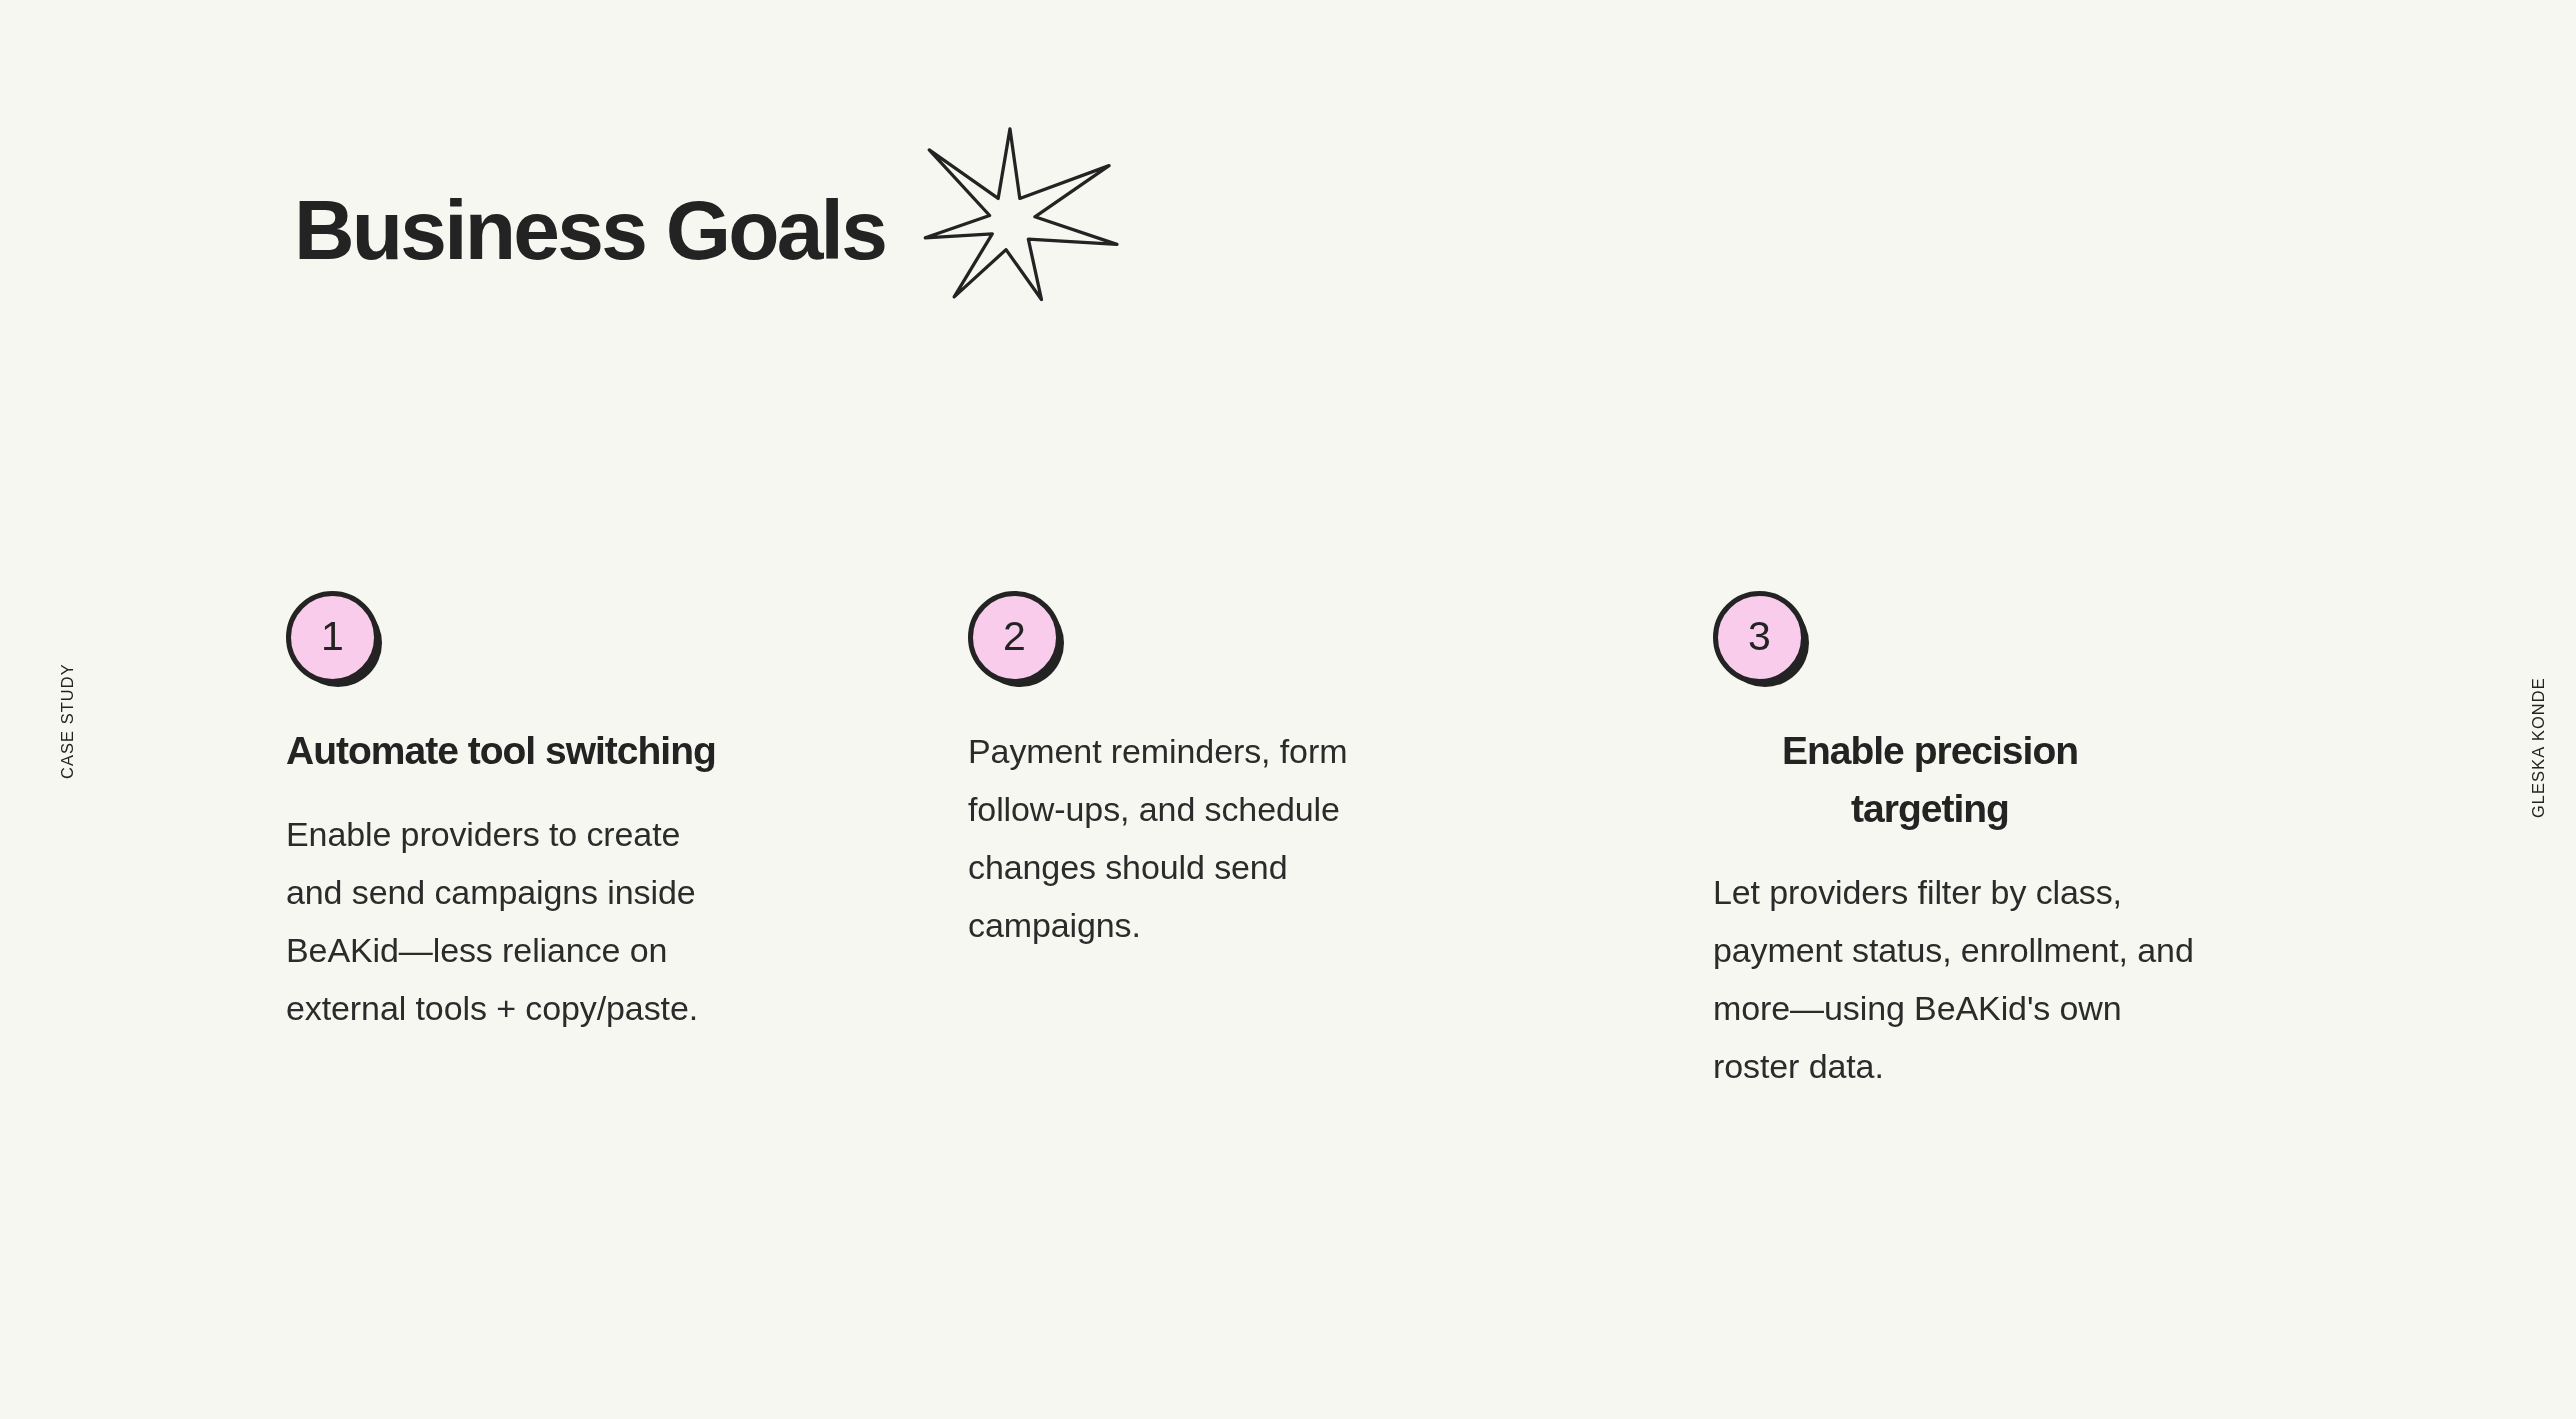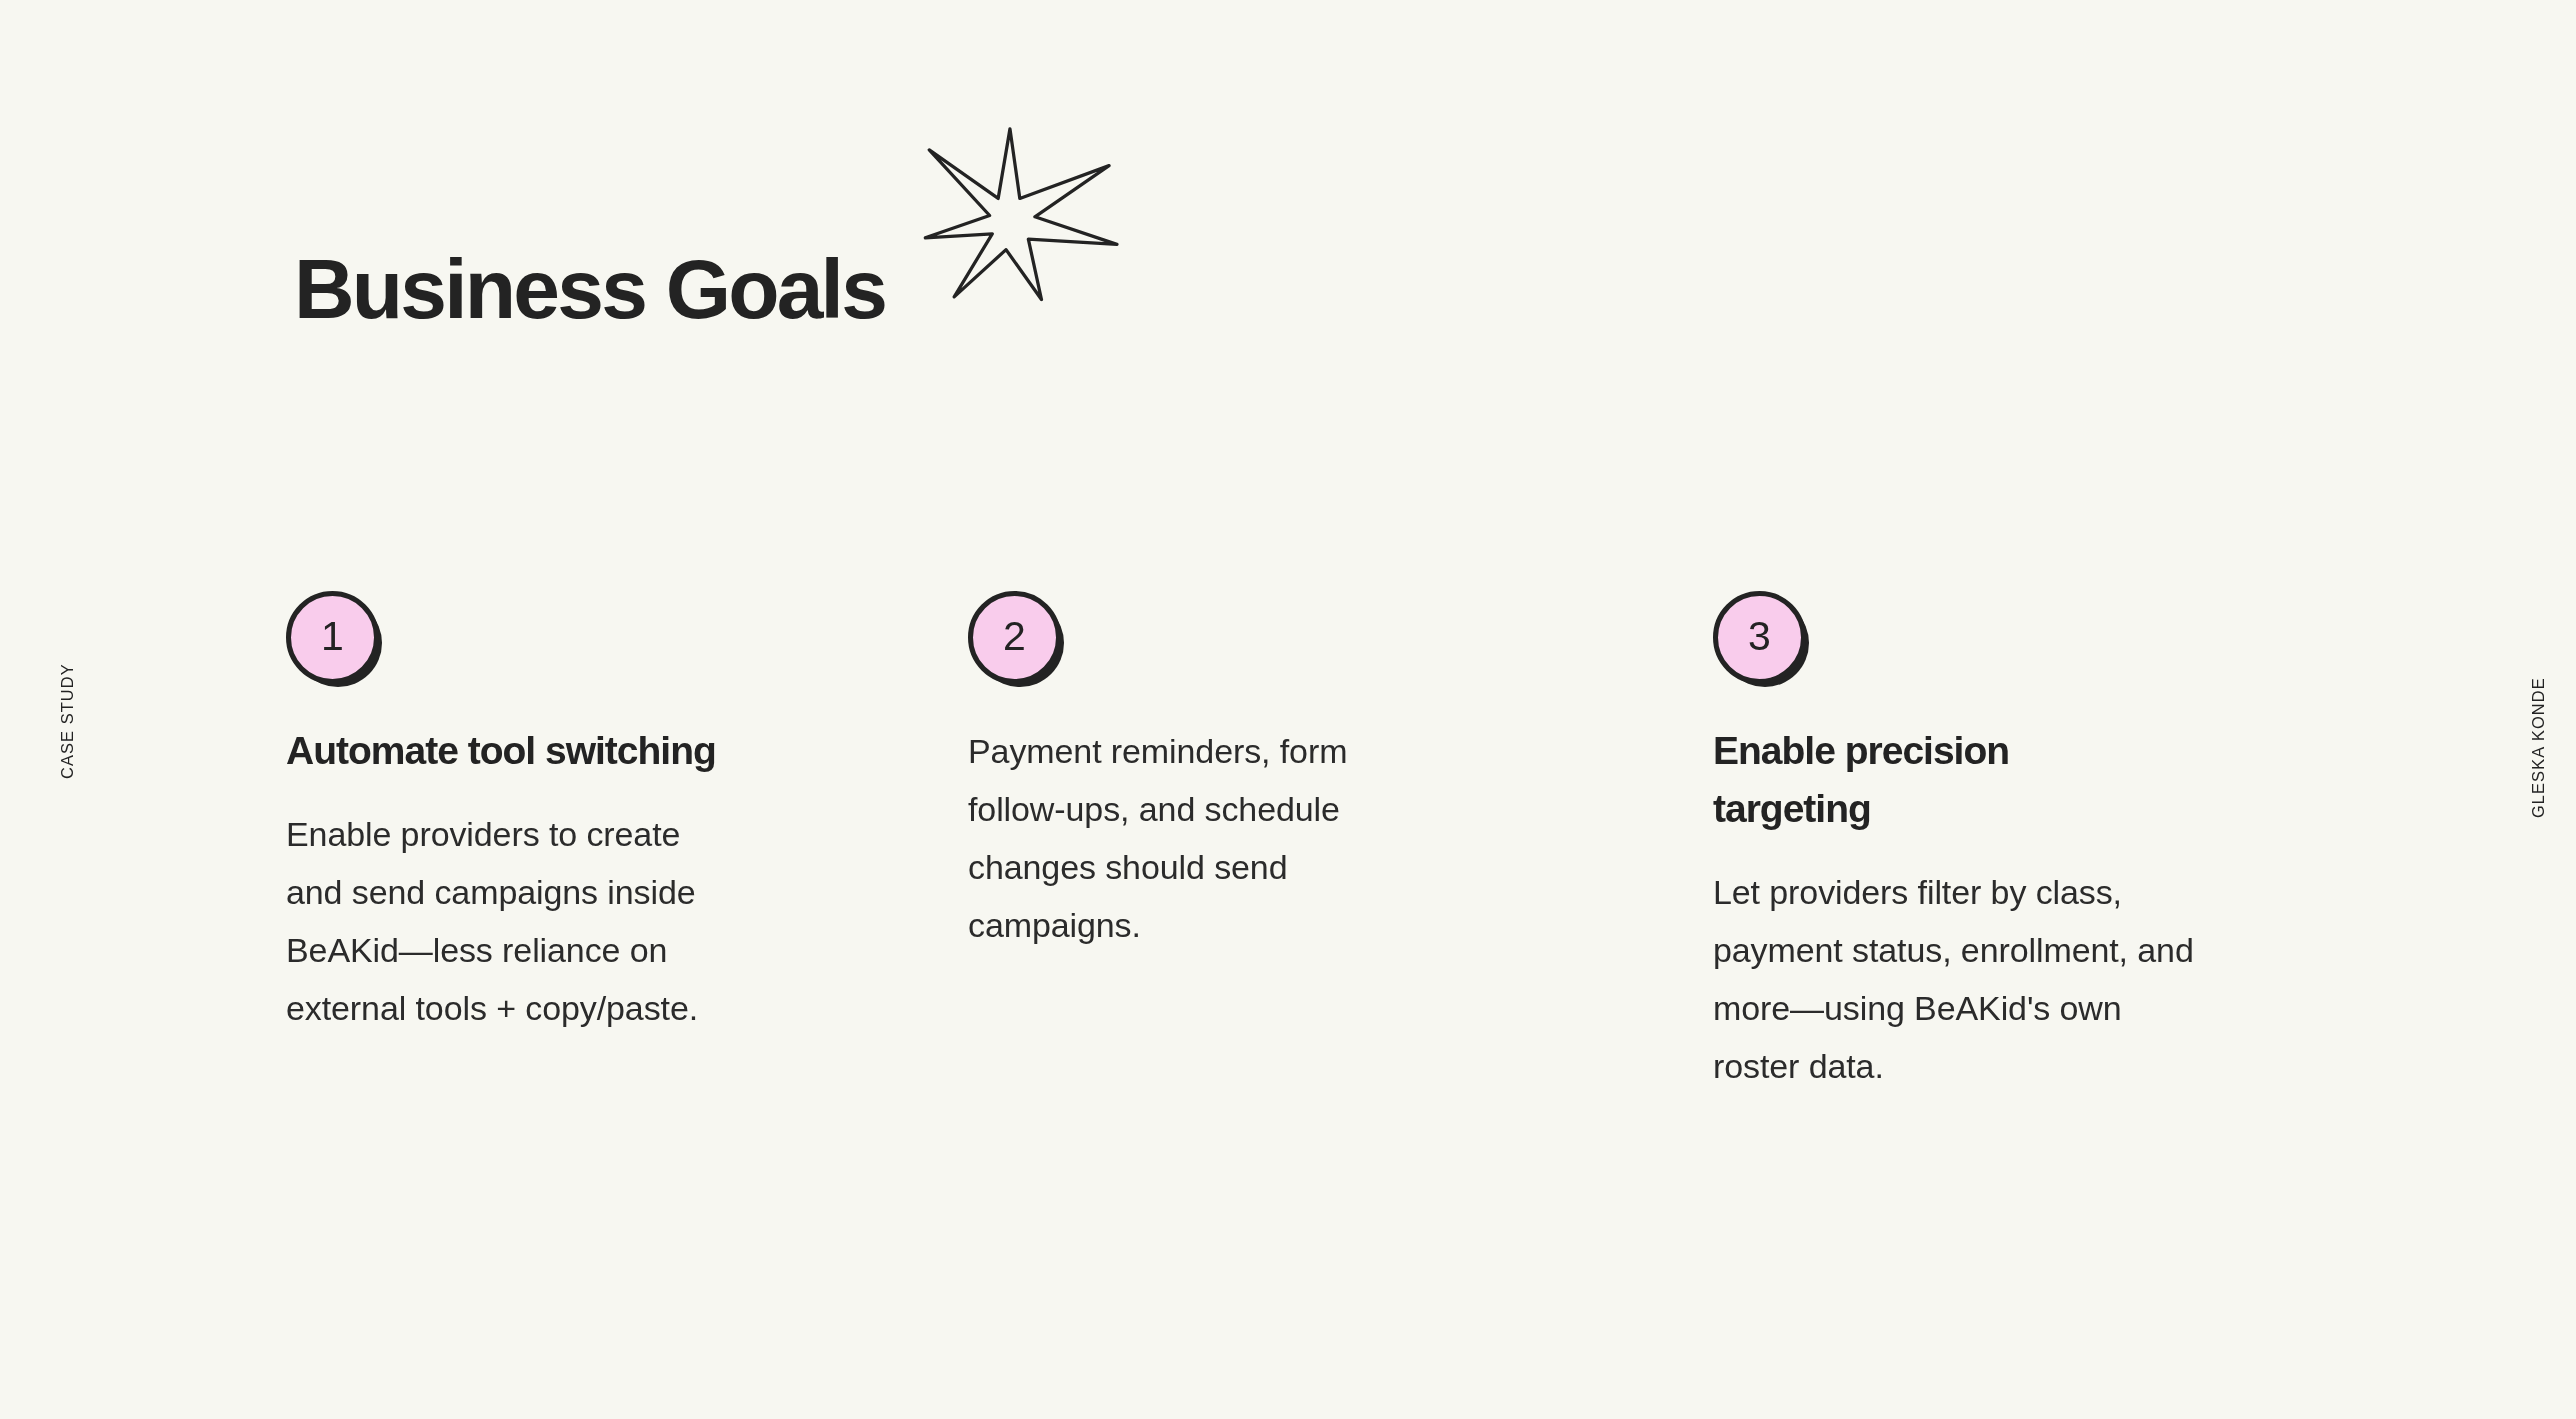--- a/index.html
+++ b/index.html
@@ -21,21 +21,21 @@
     inset: 0;
     background: #F7F7F1;
   }
 
   
   .title-row {
     position: absolute;
     left: 294px;
     top: 129px;
     display: flex;
-    align-items: flex-end;
+    align-items: center;
     gap: 26px;
   }
   .page-title {
     font-size: 84px;
     font-weight: 700;
     letter-spacing: -2.8px;
     line-height: 1.0;
     color: #232323;
     white-space: nowrap;
     transform: scaleX(1.0);
@@ -146,21 +146,21 @@
     line-height: 58px;
     letter-spacing: -0.1px;
     color: #2B2B2B;
     margin: 0;
     max-width: 565px;
   }
   .goal-col.c1 .goal-heading { max-width: 460px; }
   .goal-col.c1 .goal-body    { max-width: 460px; }
   .goal-col.c2 .goal-heading { max-width: 565px; }
   .goal-col.c2 .goal-body    { max-width: 421px; }
-  .goal-col.c3 .goal-heading { max-width: 434px; }
+  .goal-col.c3 .goal-heading { max-width: 434px; text-align: center; }
   .goal-col.c3 .goal-body    { max-width: 499px; }
 </style>
 </head>
 <body>
 
 <div class="slide">
 
   <div class="title-row">
     <div class="page-title">Business Goals</div>
     <div class="sparkle-wrap">

